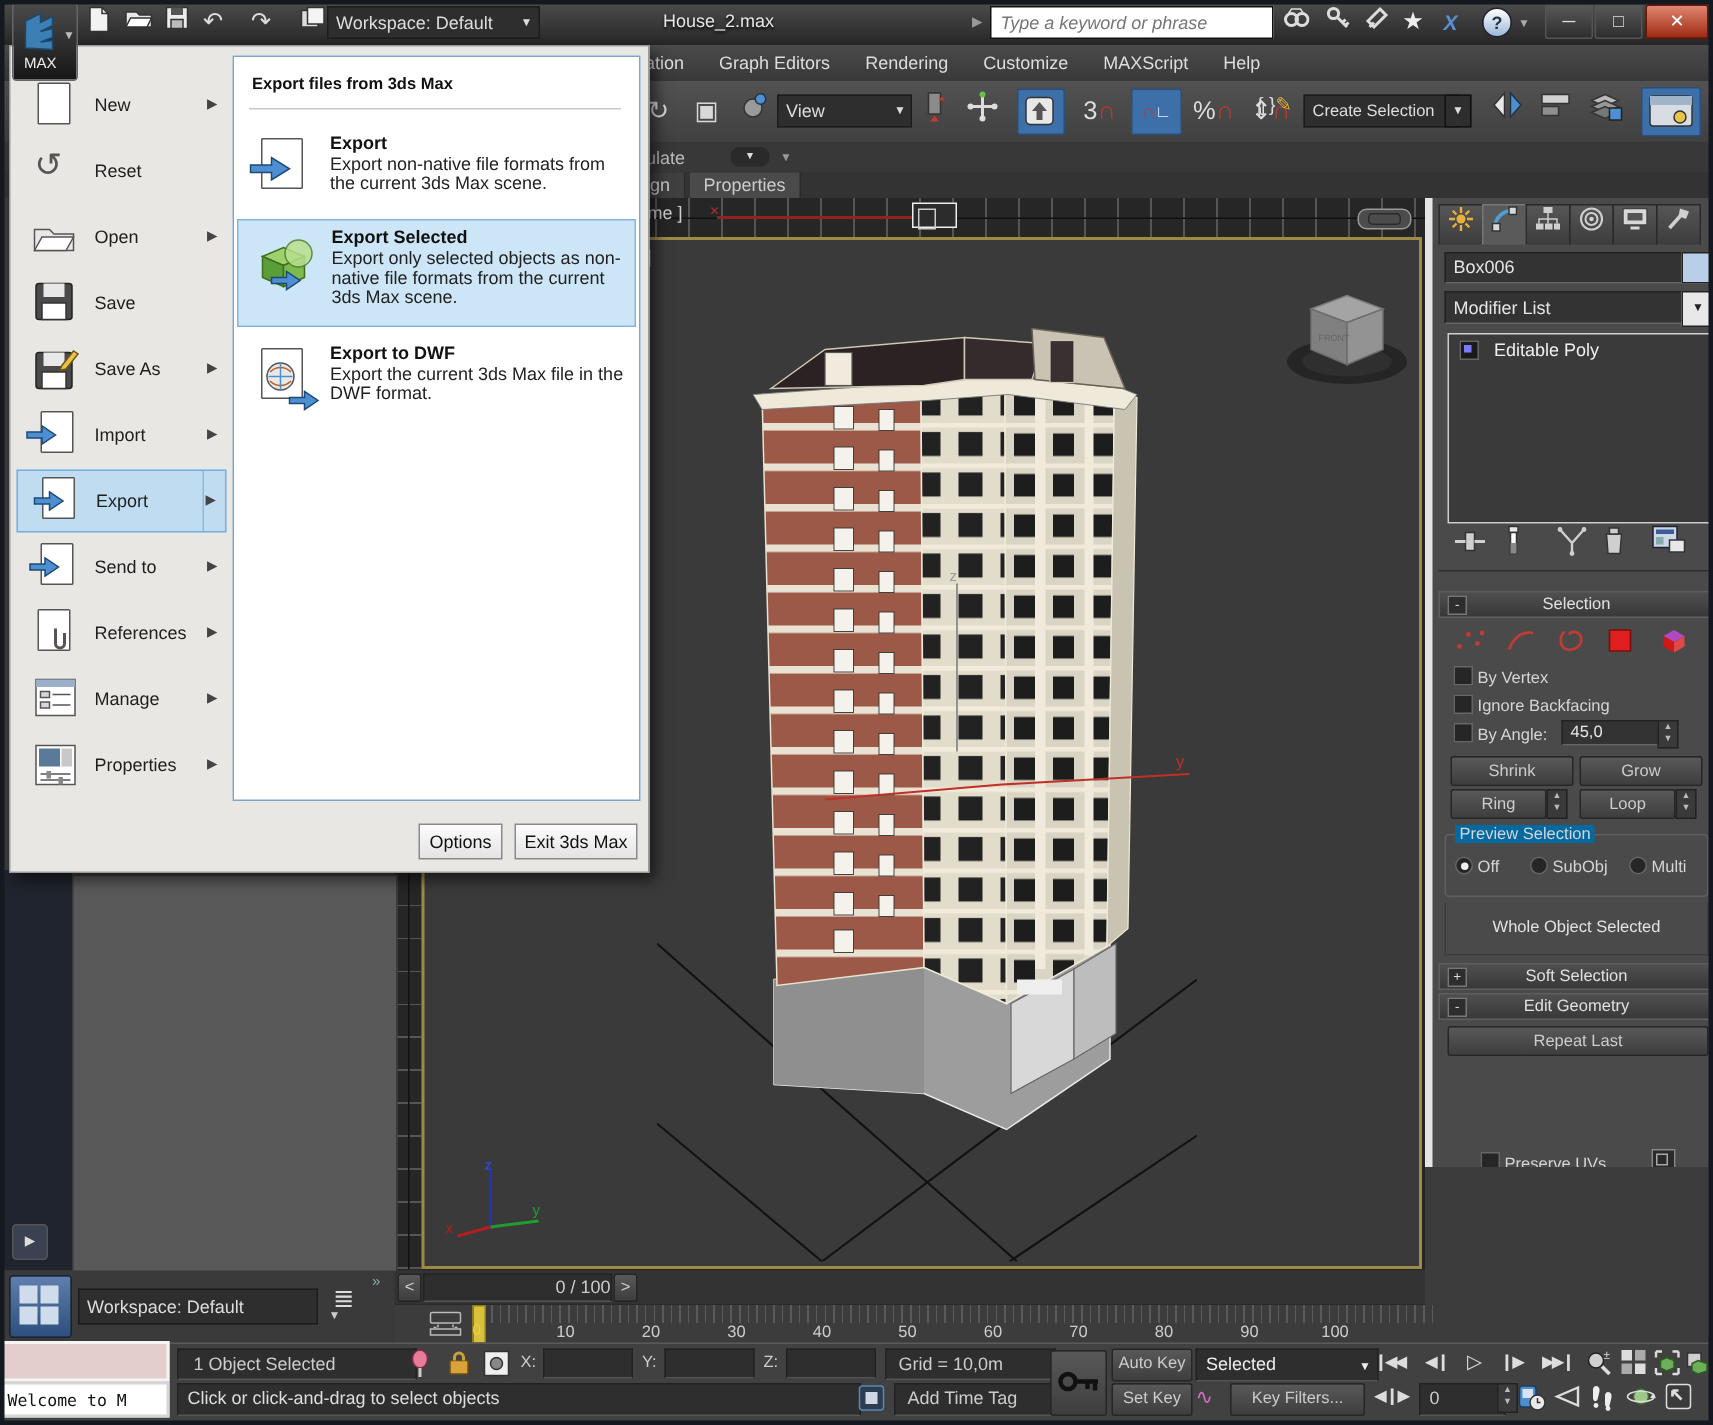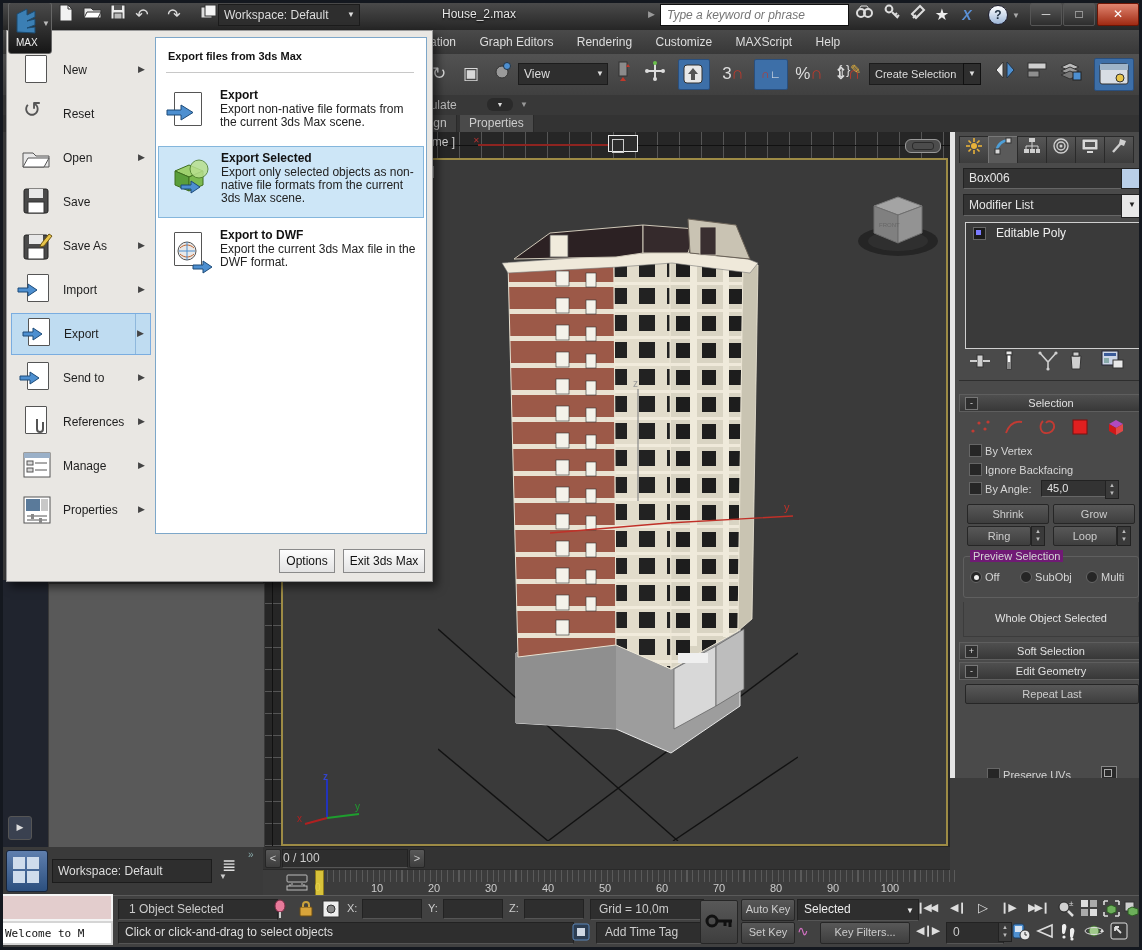--- a/index.html
+++ b/index.html
@@ -51,21 +51,21 @@
   .cmdpanel{left:950px;top:132px;width:192px;height:646px;background:#4a4a4a;overflow:hidden;border-left:5px solid #e5e5e5}
   .cp-tab{width:28px;height:26px;background:linear-gradient(#565656,#3c3c3c);border:1px solid #2a2a2a;border-bottom:none;text-align:center;line-height:26px}
   .cp-field{background:#333;border:1px solid #222;border-bottom-color:#666;color:#e5e5e5;padding:0 5px;line-height:19px}
   .btn3{background:linear-gradient(#585858,#3e3e3e);border:1px solid #262626;border-radius:2px;color:#ccc;text-align:center;line-height:18px;font-size:11px}
   .roll-h{background:linear-gradient(#4f4f4f,#383838);border:1px solid #5e5e5e;color:#e0e0e0;text-align:center;line-height:16px;font-size:11px}
   .pm{position:absolute;left:5px;top:2px;width:11px;height:11px;border:1px solid #777;background:#2e2e2e;color:#ddd;font-size:9px;line-height:10px;text-align:center}
   .chk{width:11px;height:11px;background:#262626;border:1px solid #666;display:inline-block;vertical-align:-2px}
   .rad{width:10px;height:10px;background:#262626;border:1px solid #666;border-radius:50%;display:inline-block;vertical-align:-2px;position:relative}
   .rad.on:after{content:"";position:absolute;left:2.5px;top:2.5px;width:5px;height:5px;border-radius:50%;background:#eee}
   .grp{border:1px solid #5f5f5f;border-radius:3px}
-  .grp-l{position:absolute;top:-7px;left:6px;background:#701a75;padding:0 3px;font-size:11px;color:#d5d5d5}
+  .grp-l{position:absolute;top:-7px;left:6px;background:#0369a1;padding:0 3px;font-size:11px;color:#d5d5d5}
   .spin{width:12px;background:#3a3a3a;border:1px solid #222;color:#bbb;font-size:6px;line-height:8px;text-align:center}
   .cp-lab{font-size:11px;color:#d5d5d5}
   
   .statusbar{left:0;top:895px;width:1142px;height:52px;background:#414141;border-top:1px solid #5a5a5a}
   .sunk{background:#2e2e2e;border:1px solid #222;border-bottom-color:#555;color:#ccc}
   .tl-num{position:absolute;top:12px;font-size:11px;color:#ccc;transform:translateX(-50%)}
   .mono{font-family:"DejaVu Sans Mono",monospace}
 </style>
 </head>
 <body>
@@ -373,21 +373,21 @@
   <div class="abs drop" style="left:52px;top:12px;width:148px;height:22px;line-height:22px">
     <span>Workspace: Default</span>
     <span class="abs" style="right:-16px;top:6px;font-size:8px;color:#ccc">▼</span>
   </div>
   <span class="abs" style="left:222px;top:8px;font-size:17px;color:#ddd">≣</span>
   <span class="abs" style="left:248px;top:2px;font-size:10px;color:#8aa">»</span>
 </div>
 
 <div class="abs" style="left:263px;top:847px;width:687px;height:22px;background:#333">
   <div class="abs btn3" style="left:2px;top:2px;width:14px;height:17px;line-height:16px">&lt;</div>
-  <div class="abs sunk" style="left:19px;top:2px;width:124px;height:17px;text-align:left;line-height:16px">0 / 100</div>
+  <div class="abs sunk" style="left:19px;top:2px;width:124px;height:17px;text-align:right;line-height:16px">0 / 100</div>
   <div class="abs btn3" style="left:146px;top:2px;width:14px;height:17px;line-height:16px">&gt;</div>
 </div>
 <div class="abs" style="left:263px;top:869px;width:687px;height:26px;background:#3c3c3c;border-top:1px solid #2a2a2a">
   <span class="abs" style="left:22px;top:3px">
     <svg width="24" height="20" viewBox="0 0 24 20">
         <rect x="2" y="2" width="20" height="7" rx="1" fill="none" stroke="#bbb"></rect>
         <rect x="2" y="13" width="20" height="4" fill="none" stroke="#bbb"></rect>
         <path d="M7 10v2m10-2v2" stroke="#bbb"></path>
         <path d="M6 12l-2 0m14 0l2 0" stroke="#bbb"></path>
       </svg></span>

